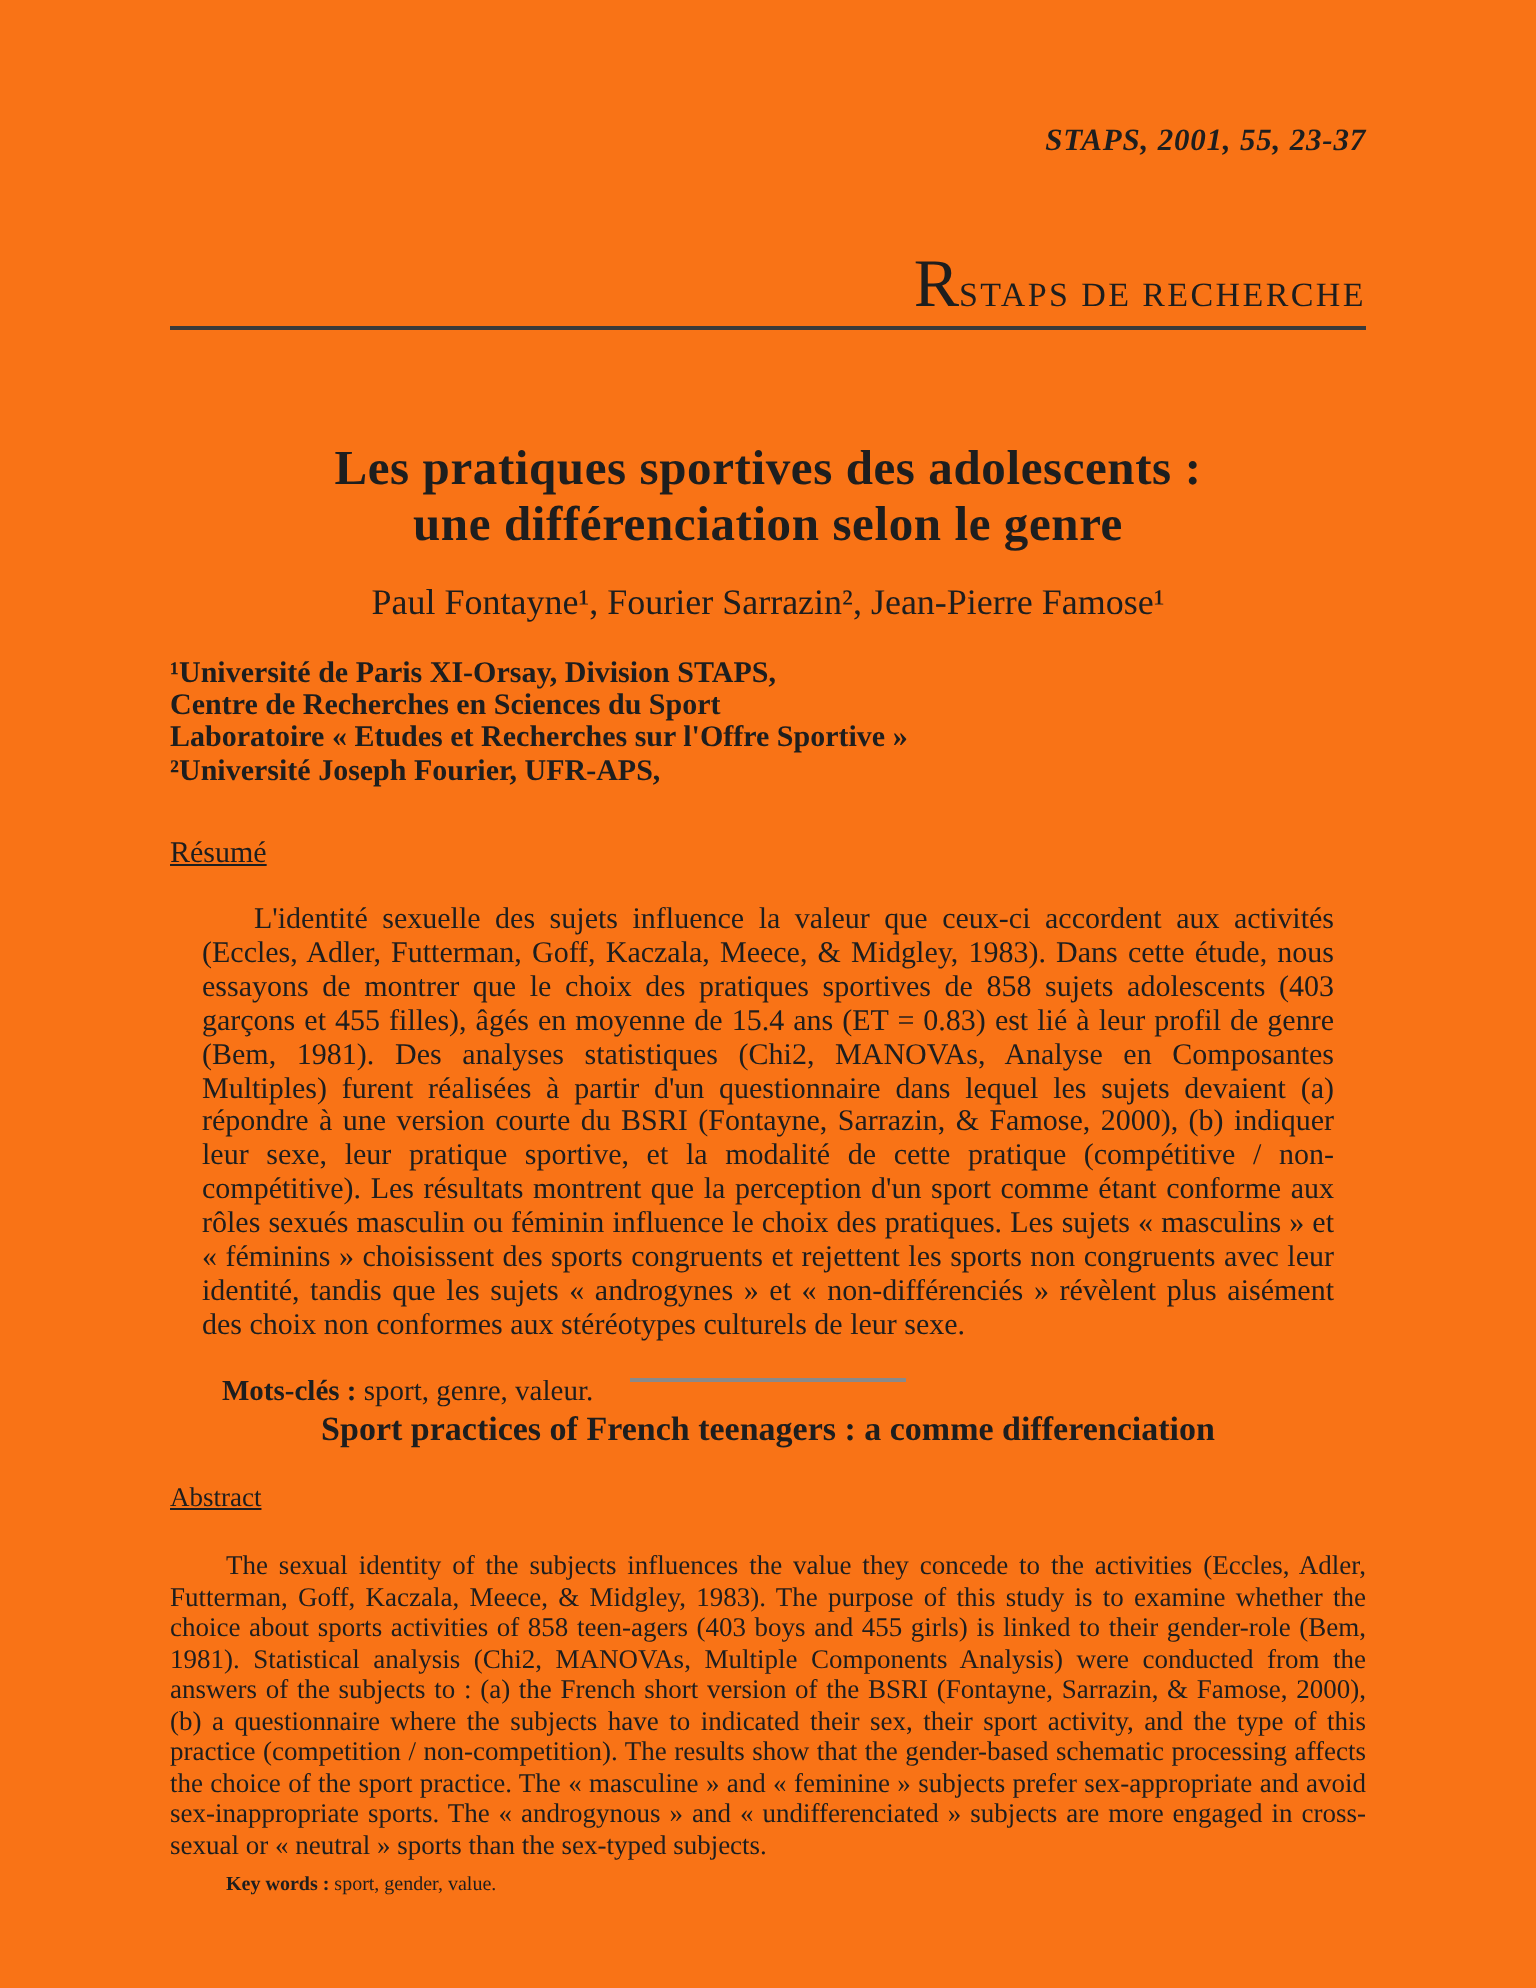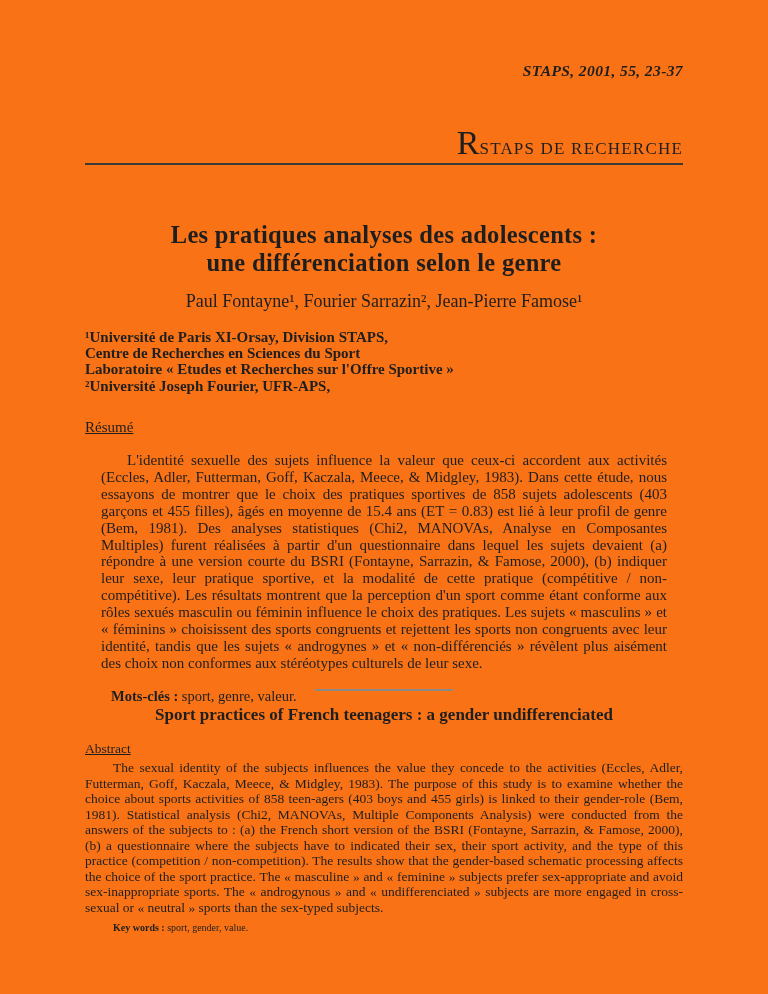--- a/index.html
+++ b/index.html
@@ -128,21 +128,21 @@
   }
   
   .abstract-section {
     position: absolute;
     top: 741px;
     left: 85px;
     width: 598px;
   }
   .abstract-section .section-heading {
     font-size: 13.5px;
-    margin-bottom: 3px;
+    margin-bottom: 18px;
   }
   .abstract-body {
     margin: 0;
     font-size: 13.5px;
     line-height: 15.5px;
     text-align: justify;
     text-indent: 28px;
   }
   .abstract-section .keywords-line {
     margin-top: 7px;
@@ -157,21 +157,21 @@
 
   <div class="journal-ref">STAPS, 2001, 55, 23-37</div>
 
   <div class="report-banner">
     <span class="initial">R</span><span class="rest">STAPS DE RECHERCHE</span>
   </div>
 
   <div class="header-rule"></div>
 
   <h1 class="article-title" style="margin:0;">
-    <span style="display:block;">Les pratiques analyses des adolescents :</span>
+    <span style="display:block;">Les pratiques sportives des adolescents :</span>
     <span style="display:block;">une différenciation selon le genre</span>
   </h1>
 
   <div class="authors-line">Paul Fontayne¹, Fourier Sarrazin², Jean-Pierre Famose¹</div>
 
   <div class="affiliations">
     <div>¹Université de Paris XI-Orsay, Division STAPS,</div>
     <div>Centre de Recherches en Sciences du Sport</div>
     <div>Laboratoire « Etudes et Recherches sur l'Offre Sportive »</div>
     <div>²Université Joseph Fourier, UFR-APS,</div>
@@ -181,21 +181,21 @@
     <h2 class="section-heading" style="font-weight:normal;">Résumé</h2>
     <p class="resume-body">L'identité sexuelle des sujets influence la valeur que ceux-ci accordent aux activités (Eccles, Adler, Futterman, Goff, Kaczala, Meece, &amp; Midgley, 1983). Dans cette étude, nous essayons de montrer que le choix des pratiques sportives de 858 sujets adolescents (403 garçons et 455 filles), âgés en moyenne de 15.4 ans (ET = 0.83) est lié à leur profil de genre (Bem, 1981). Des analyses statistiques (Chi2, MANOVAs, Analyse en Composantes Multiples) furent réalisées à partir d'un questionnaire dans lequel les sujets devaient (a) répondre à une version courte du BSRI (Fontayne, Sarrazin, &amp; Famose, 2000), (b) indiquer leur sexe, leur pratique sportive, et la modalité de cette pratique (compétitive / non-compétitive). Les résultats montrent que la perception d'un sport comme étant conforme aux rôles sexués masculin ou féminin influence le choix des pratiques. Les sujets « masculins » et « féminins » choisissent des sports congruents et rejettent les sports non congruents avec leur identité, tandis que les sujets « androgynes » et « non-différenciés » révèlent plus aisément des choix non conformes aux stéréotypes culturels de leur sexe.</p>
     <div class="keywords-line">
       <span class="kw-label">Mots-clés :</span>
       <span>sport, genre, valeur.</span>
     </div>
   </div>
 
   <div class="section-divider"></div>
 
-  <div class="english-title">Sport practices of French teenagers : a gender undifferenciated</div>
+  <div class="english-title">Sport practices of French teenagers : a comme differenciation</div>
 
   <div class="abstract-section">
     <h2 class="section-heading" style="font-weight:normal;">Abstract</h2>
     <p class="abstract-body">The sexual identity of the subjects influences the value they concede to the activities (Eccles, Adler, Futterman, Goff, Kaczala, Meece, &amp; Midgley, 1983). The purpose of this study is to examine whether the choice about sports activities of 858 teen-agers (403 boys and 455 girls) is linked to their gender-role (Bem, 1981). Statistical analysis (Chi2, MANOVAs, Multiple Components Analysis) were conducted from the answers of the subjects to : (a) the French short version of the BSRI (Fontayne, Sarrazin, &amp; Famose, 2000), (b) a questionnaire where the subjects have to indicated their sex, their sport activity, and the type of this practice (competition / non-competition). The results show that the gender-based schematic processing affects the choice of the sport practice. The « masculine » and « feminine » subjects prefer sex-appropriate and avoid sex-inappropriate sports. The « androgynous » and « undifferenciated » subjects are more engaged in cross-sexual or « neutral » sports than the sex-typed subjects.</p>
     <div class="keywords-line">
       <span class="kw-label">Key words :</span>
       <span>sport, gender, value.</span>
     </div>
   </div>
 

